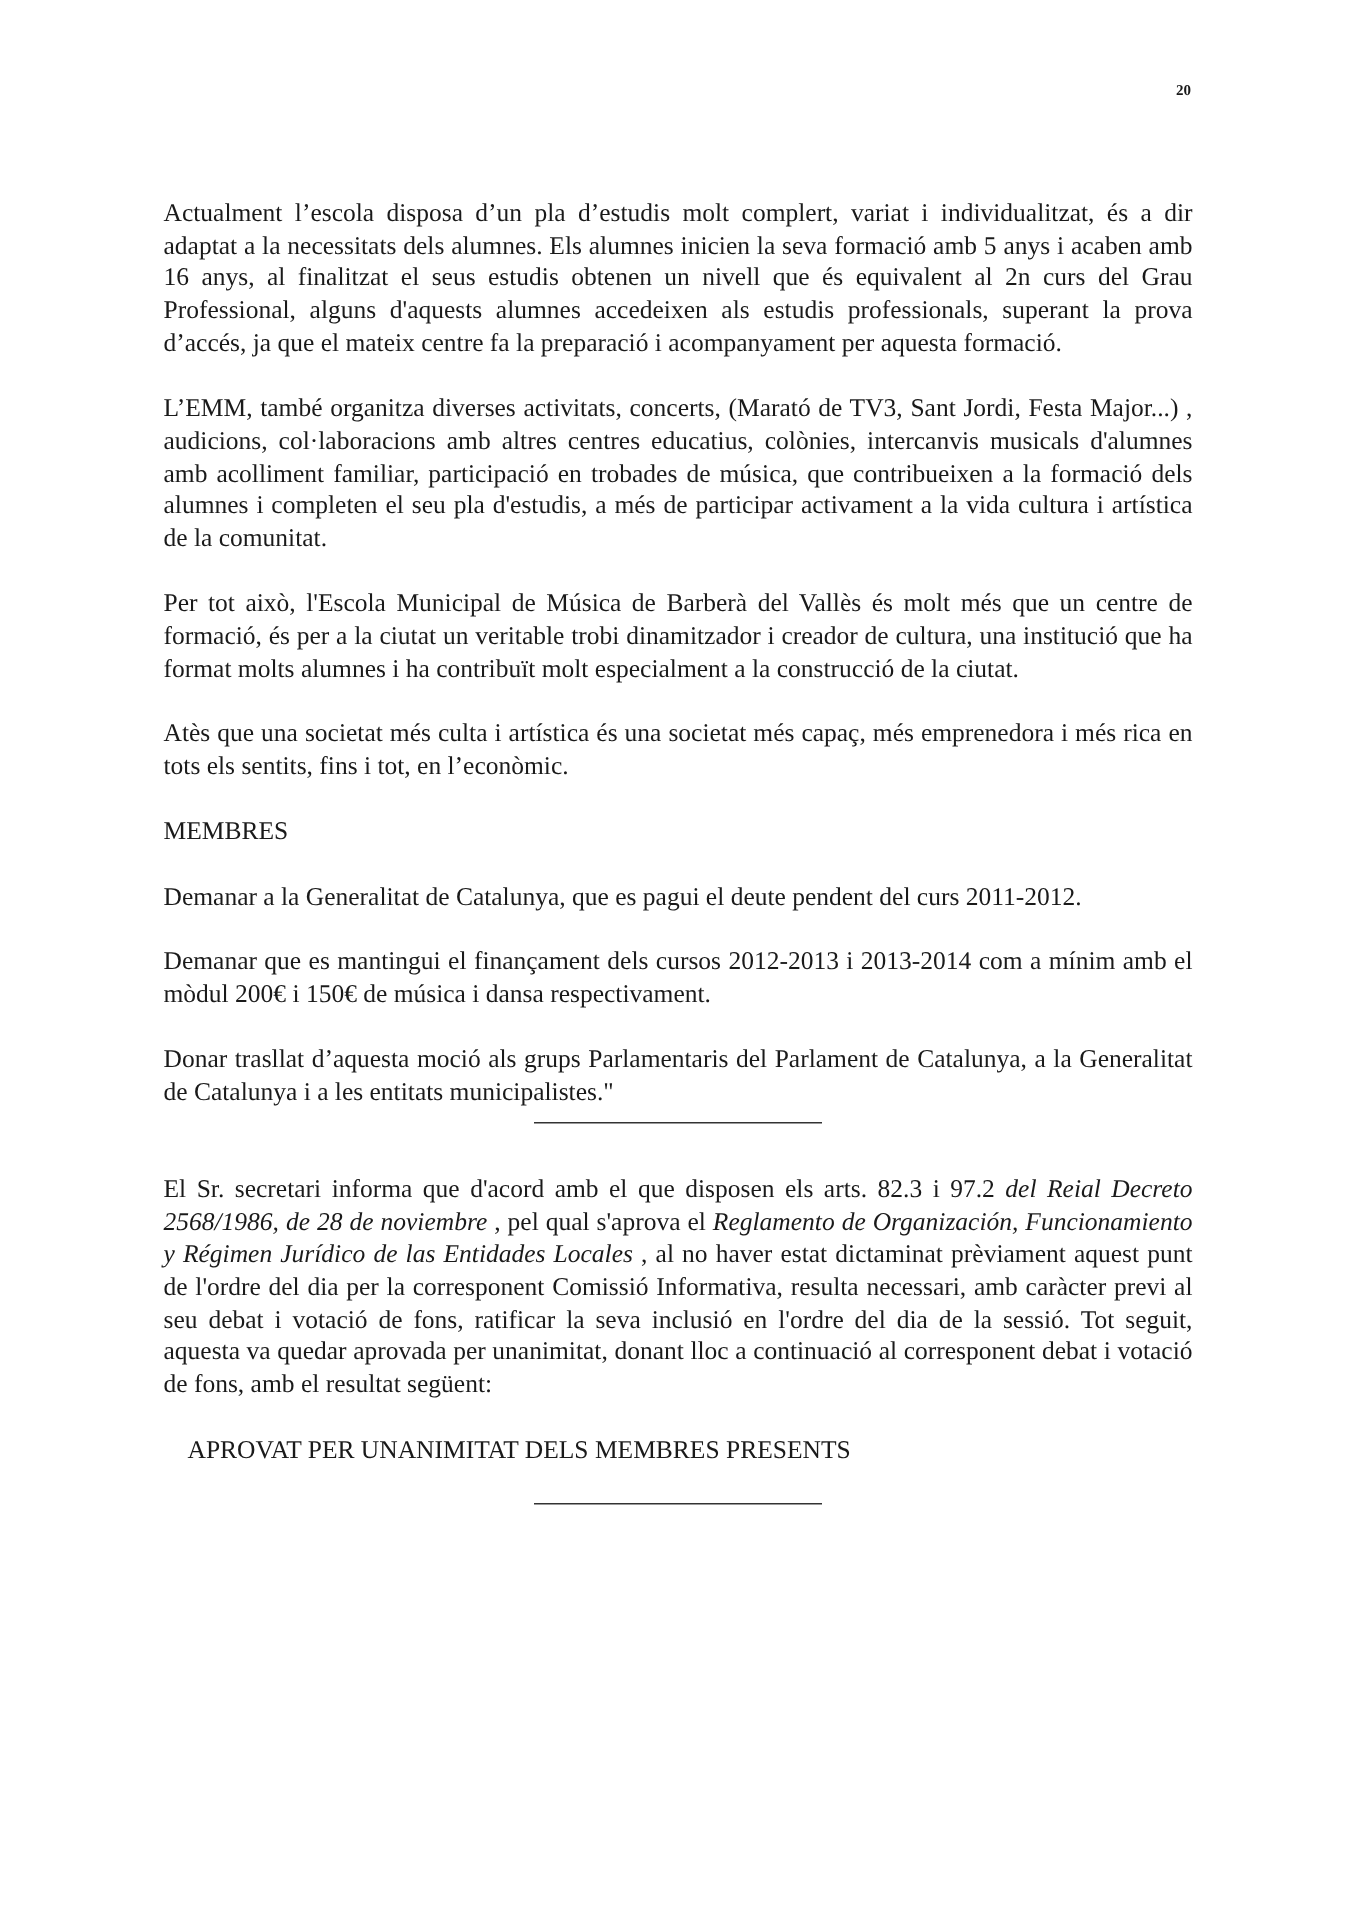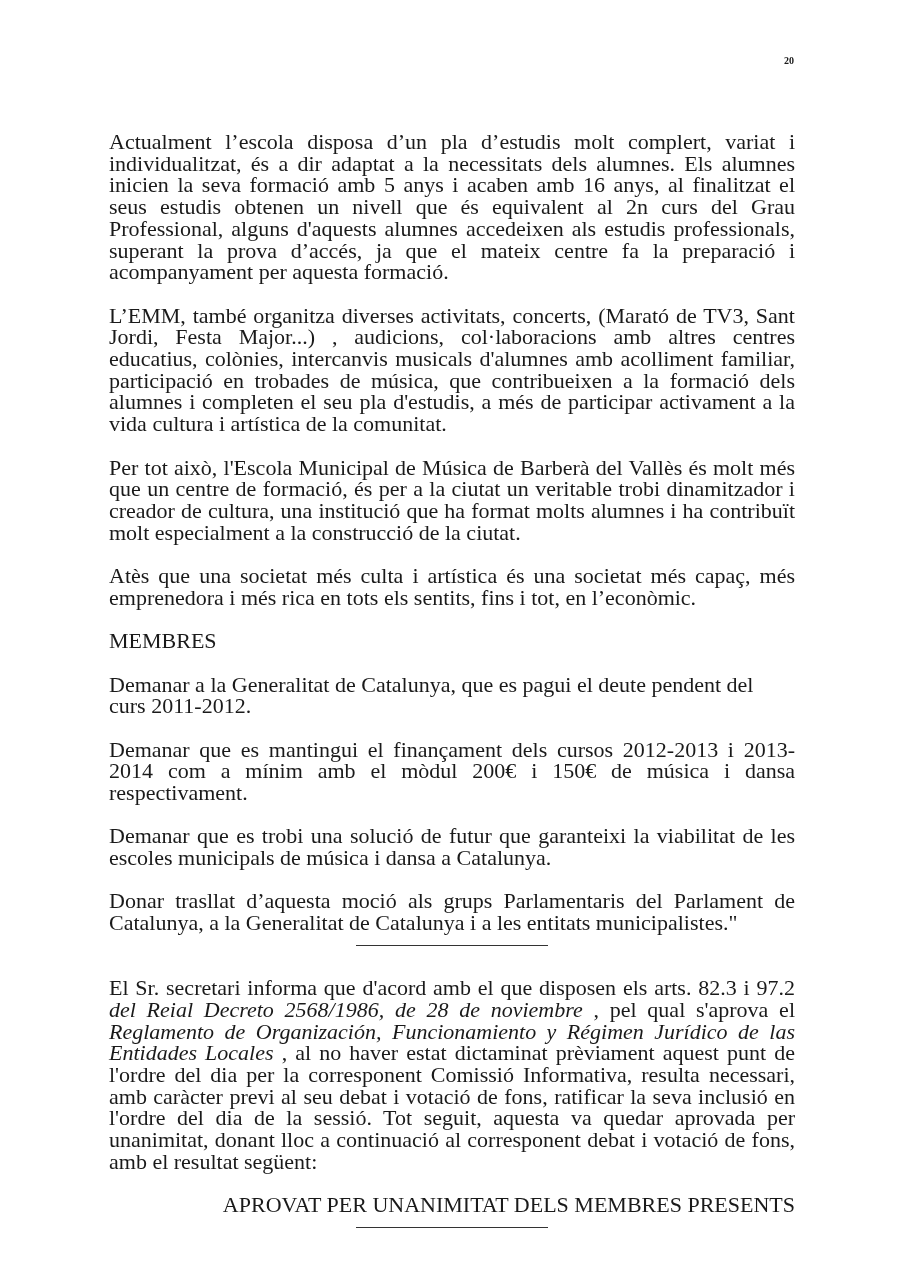--- a/index.html
+++ b/index.html
@@ -1,40 +1,39 @@
 <!DOCTYPE html>
 <html><head>
 <meta charset="utf-8">
 <style>
   html, body { margin: 0; padding: 0; background: #ffffff; }
   body { width: 905px; height: 1280px; position: relative; overflow: hidden;
          font-family: "Liberation Serif", serif; color: #1a1a1a; }
   .page-num { position: absolute; top: 55px; right: 111px; font-weight: bold; font-size: 10px; }
-  .content { position: absolute; top: 131px; left: 109px; width: 686px; font-size: 22px; line-height: 21.7px; }
+  .content { position: absolute; top: 131px; left: 109px; width: 686px; font-size: 17px; line-height: 21.7px; }
   .para { margin: 0 0 21.7px 0; text-align: justify; }
   .para.left { text-align: left; }
   .rule { text-align: center; margin: -21.7px 0 21.7px 0; height: 21.7px; position: relative; }
   .rule span { display: inline-block; width: 192px; border-bottom: 1px solid #333; position: relative; top: -6px; }
-  .center { text-align: right; margin: 0; }
+  .center { text-align: left; margin: 16px; }
   .rule2 { text-align: center; height: 21.7px; position: relative; }
   .rule2 span { display: inline-block; width: 192px; border-bottom: 1px solid #333; position: relative; top: -6px; }
   i { font-style: italic; }
 </style>
 </head>
 <body>
 
 <div class="page-num">20</div>
 
 <div class="content">
   <p class="para">Actualment l’escola disposa d’un pla d’estudis molt complert, variat i individualitzat, és a dir adaptat a la necessitats dels alumnes. Els alumnes inicien la seva formació amb 5 anys i acaben amb 16 anys, al finalitzat el seus estudis obtenen un nivell que  és equivalent al 2n curs del Grau  Professional,  alguns d'aquests alumnes accedeixen als estudis professionals, superant la prova d’accés,  ja que el mateix centre fa la preparació i acompanyament per aquesta formació.</p>
   <p class="para">L’EMM, també organitza diverses activitats, concerts, (Marató de TV3, Sant Jordi, Festa Major...) , audicions, col·laboracions amb altres centres educatius, colònies, intercanvis musicals d'alumnes amb acolliment familiar, participació en trobades de música, que contribueixen a la formació dels alumnes i completen el seu pla d'estudis, a més de participar activament a la vida cultura i artística de la comunitat.</p>
   <p class="para">Per tot això, l'Escola Municipal de Música de Barberà del Vallès és molt més que un centre de formació, és per a la ciutat un veritable trobi dinamitzador i creador de cultura, una institució que ha format molts alumnes i ha contribuït molt especialment a la construcció de la ciutat.</p>
   <p class="para">Atès que una societat més culta i artística és una societat més capaç, més emprenedora i més rica en tots els sentits, fins i tot, en l’econòmic.</p>
   <p class="para left">MEMBRES</p>
   <p class="para left">Demanar a la Generalitat de Catalunya, que es pagui el deute pendent del curs 2011-2012.</p>
   <p class="para">Demanar que es mantingui el finançament dels cursos 2012-2013 i 2013-2014 com a mínim amb el mòdul 200€ i 150€ de música i dansa respectivament.</p>
-  <p class="para">Demanar que es  trobi una solució de futur que garanteixi la viabilitat de les escoles municipals de música i dansa a Catalunya.</p>
   <p class="para">Donar trasllat d’aquesta moció als grups Parlamentaris del Parlament de Catalunya, a la Generalitat de Catalunya i a les entitats municipalistes."</p>
   <div class="rule"><span></span></div>
   <p class="para"><span>El Sr. secretari informa que d'acord amb el que disposen els arts. 82.3 i 97.2 </span><i>del Reial Decreto 2568/1986, de 28 de noviembre</i><span> , pel qual s'aprova el </span><i>Reglamento de Organización, Funcionamiento y Régimen Jurídico de las Entidades Locales</i><span> , al no haver estat dictaminat prèviament aquest punt de l'ordre del dia per la corresponent Comissió Informativa, resulta necessari, amb caràcter previ al seu debat i votació de fons, ratificar la seva inclusió en l'ordre del dia de la sessió. Tot seguit, aquesta va quedar aprovada per unanimitat, donant lloc a continuació al corresponent debat i votació de fons, amb el resultat següent:</span></p>
   <p class="center">APROVAT PER UNANIMITAT DELS MEMBRES PRESENTS</p>
   <div class="rule2"><span></span></div>
 </div>
 
 </body></html>

